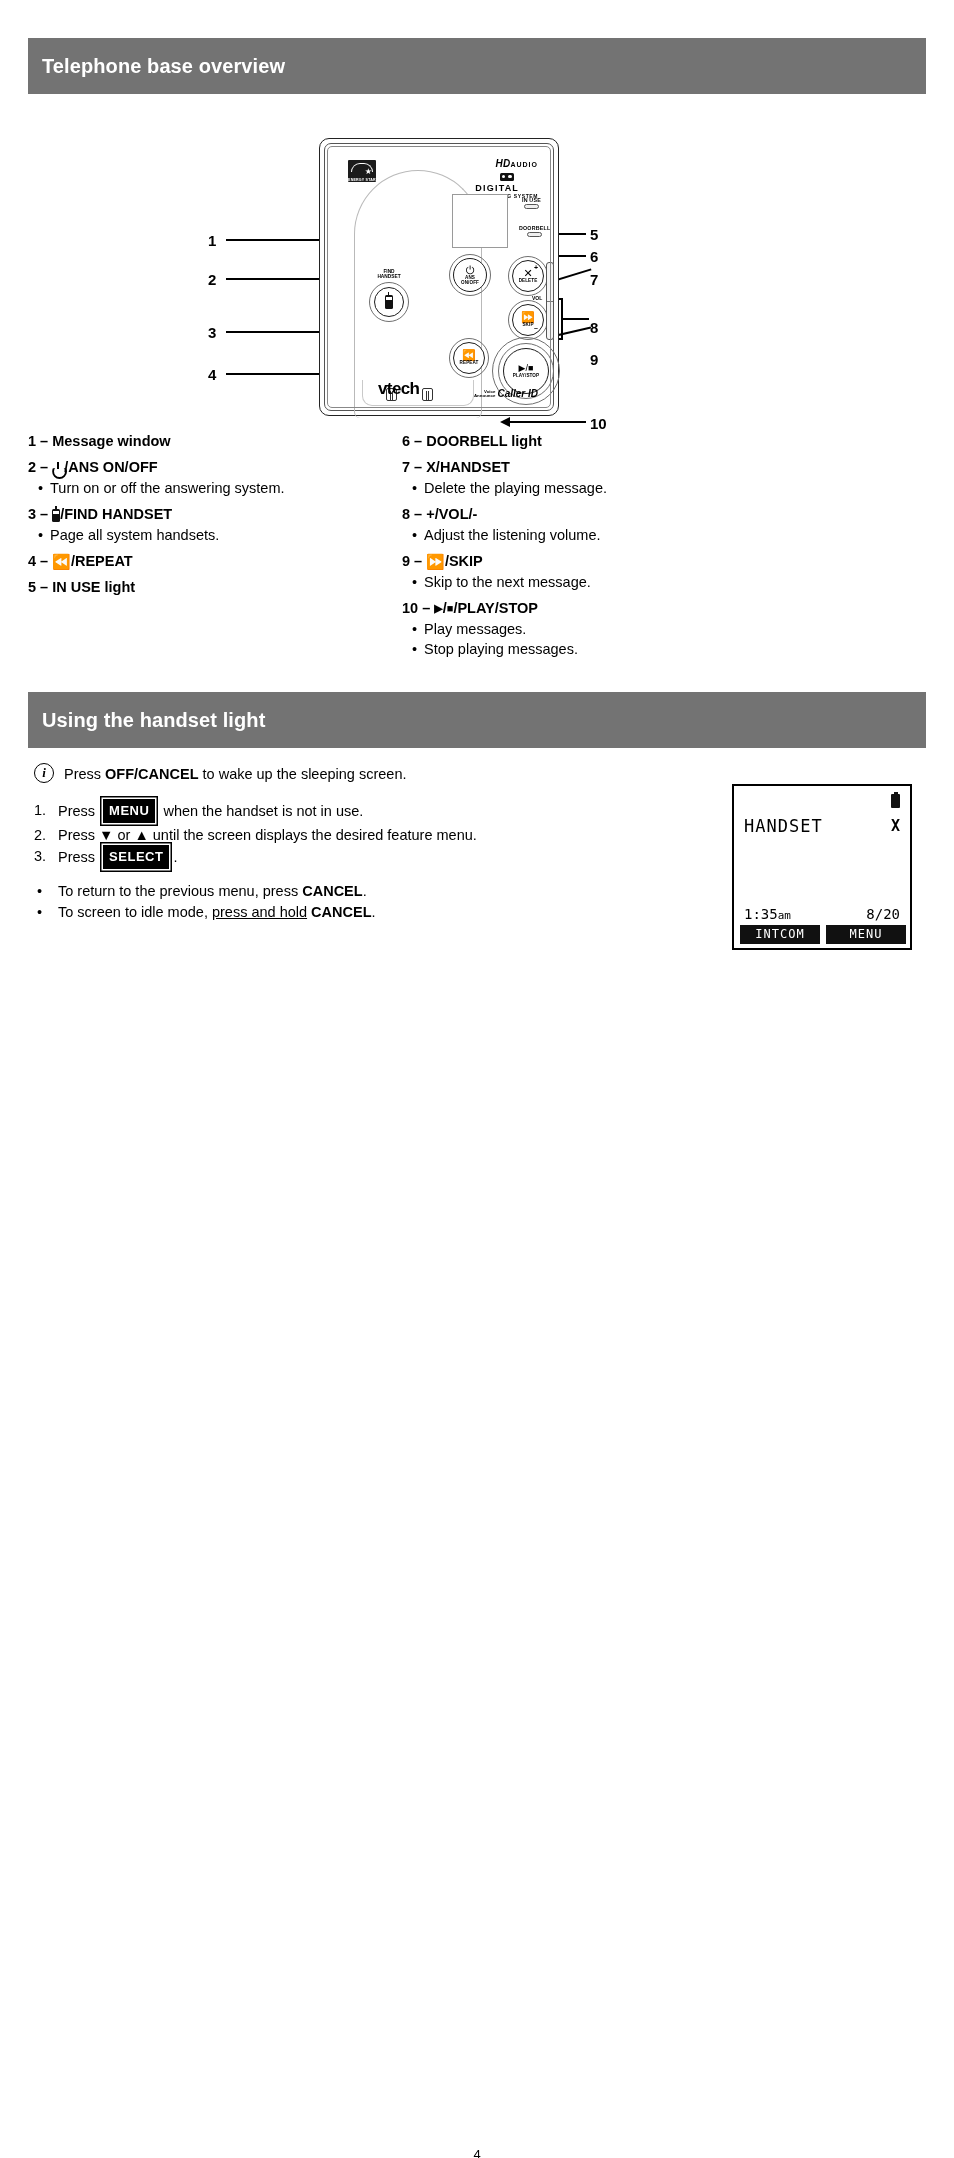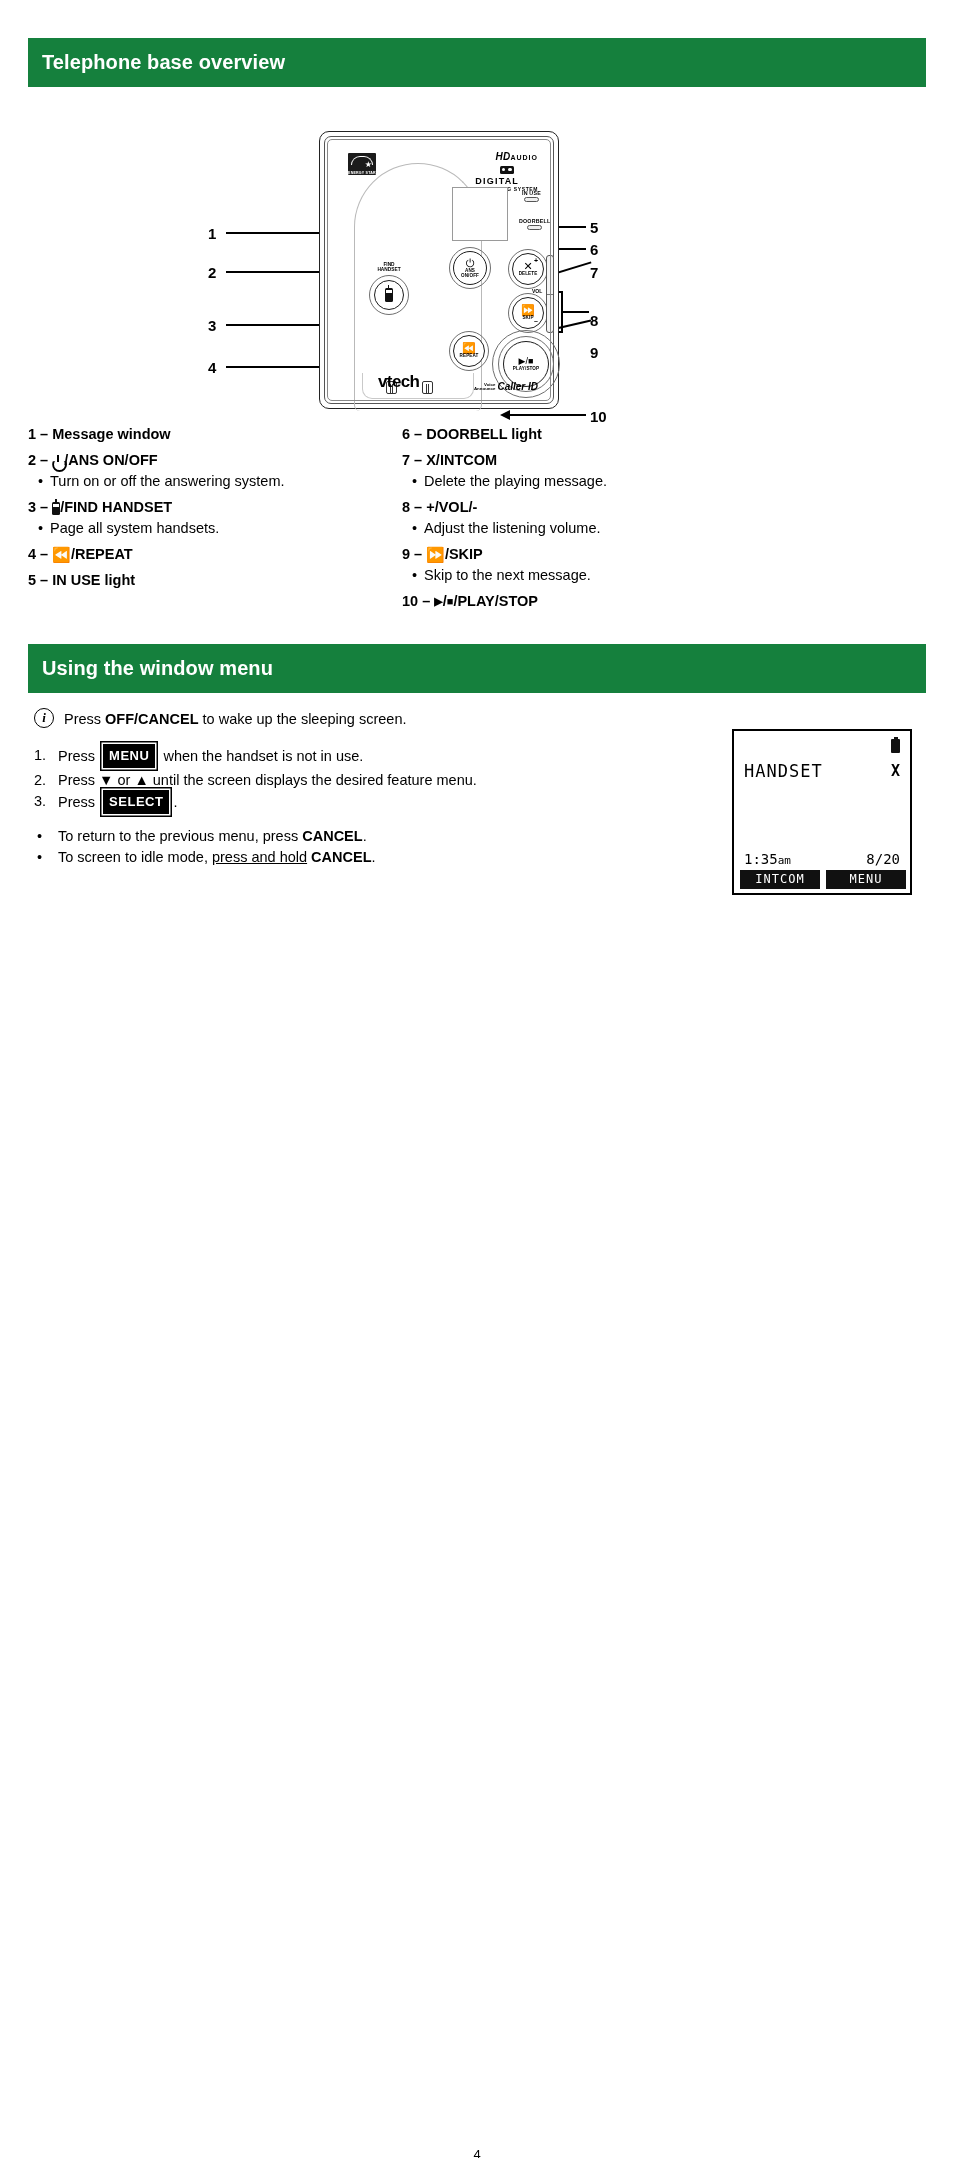--- a/index.html
+++ b/index.html
@@ -9,23 +9,23 @@
     background:#ffffff;
     font-family: "Liberation Sans", sans-serif;
     color:#000;
     position:relative;
     overflow:hidden;
   }
   .page { position:relative; width:954px; height:2158px; padding:0 28px; }
 
   
   .section-bar {
-    background:#15803d;
+    background:#737373;
     color:#fff;
-    height:49px;
+    height:56px;
     display:flex;
     align-items:center;
     padding:0 14px;
     font-size:20px;
     font-weight:bold;
     letter-spacing:0.1px;
   }
   #bar-overview { margin-top:38px; }
   #bar-handset  { margin-top:26px; }
 
@@ -580,21 +580,21 @@
       <div class="leg-item">
         <div class="leg-title">
           <span class="num">6 – </span>
           <span>DOORBELL light</span>
         </div>
       </div>
 
       <div class="leg-item">
         <div class="leg-title">
           <span class="num">7 – </span>
-          <span>X/INTCOM</span>
+          <span>X/HANDSET</span>
         </div>
         <ul class="leg-bullets">
           <li>Delete the playing message.</li>
         </ul>
       </div>
 
       <div class="leg-item">
         <div class="leg-title">
           <span class="num">8 – </span>
           <span>+/VOL/-</span>
@@ -616,26 +616,30 @@
       </div>
 
       <div class="leg-item">
         <div class="leg-title">
           <span class="num">10 – </span>
           <span class="ico-play">▶</span>
           <span>/</span>
           <span class="ico-stop">■</span>
           <span>/PLAY/STOP</span>
         </div>
+        <ul class="leg-bullets">
+          <li>Play messages.</li>
+          <li>Stop playing messages.</li>
+        </ul>
       </div>
     </div>
   </div>
 
   <div class="section-bar" id="bar-handset">
-    <span>Using the window menu</span>
+    <span>Using the handset light</span>
   </div>
 
   <div class="handset-section">
 
     <div class="hs-left">
 
       <div class="info-row">
         <div class="info-ico">i</div>
         <div class="info-txt"><span>Press </span><b class="strong">OFF/CANCEL</b><span> to wake up the sleeping screen.</span></div>
       </div>

